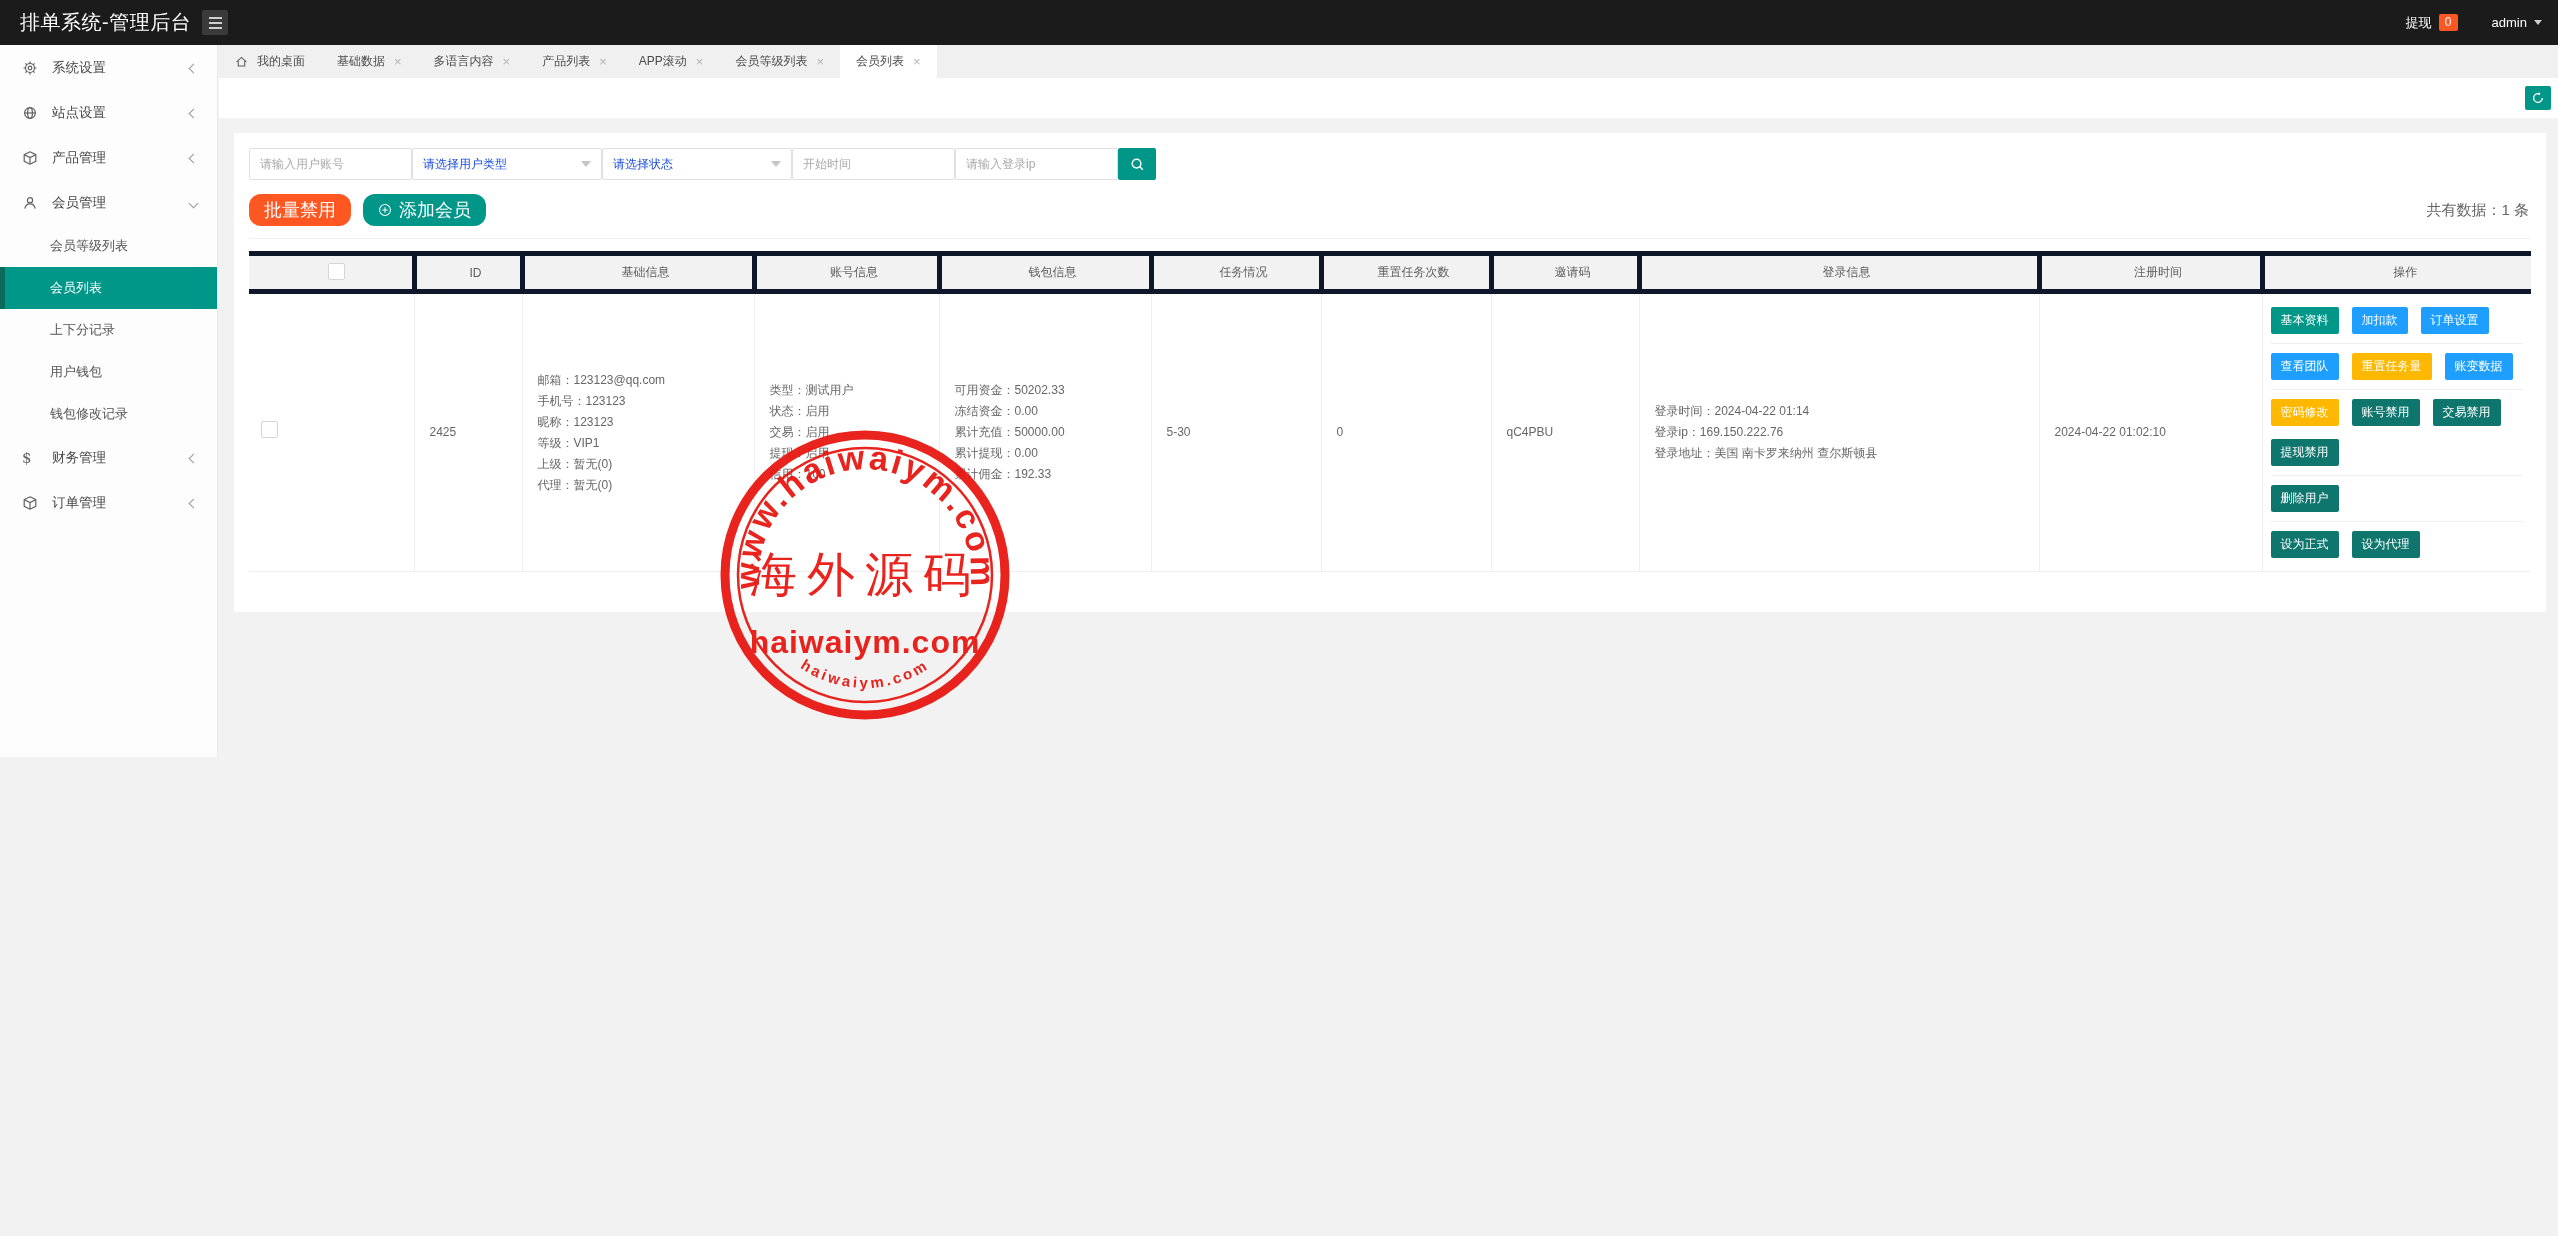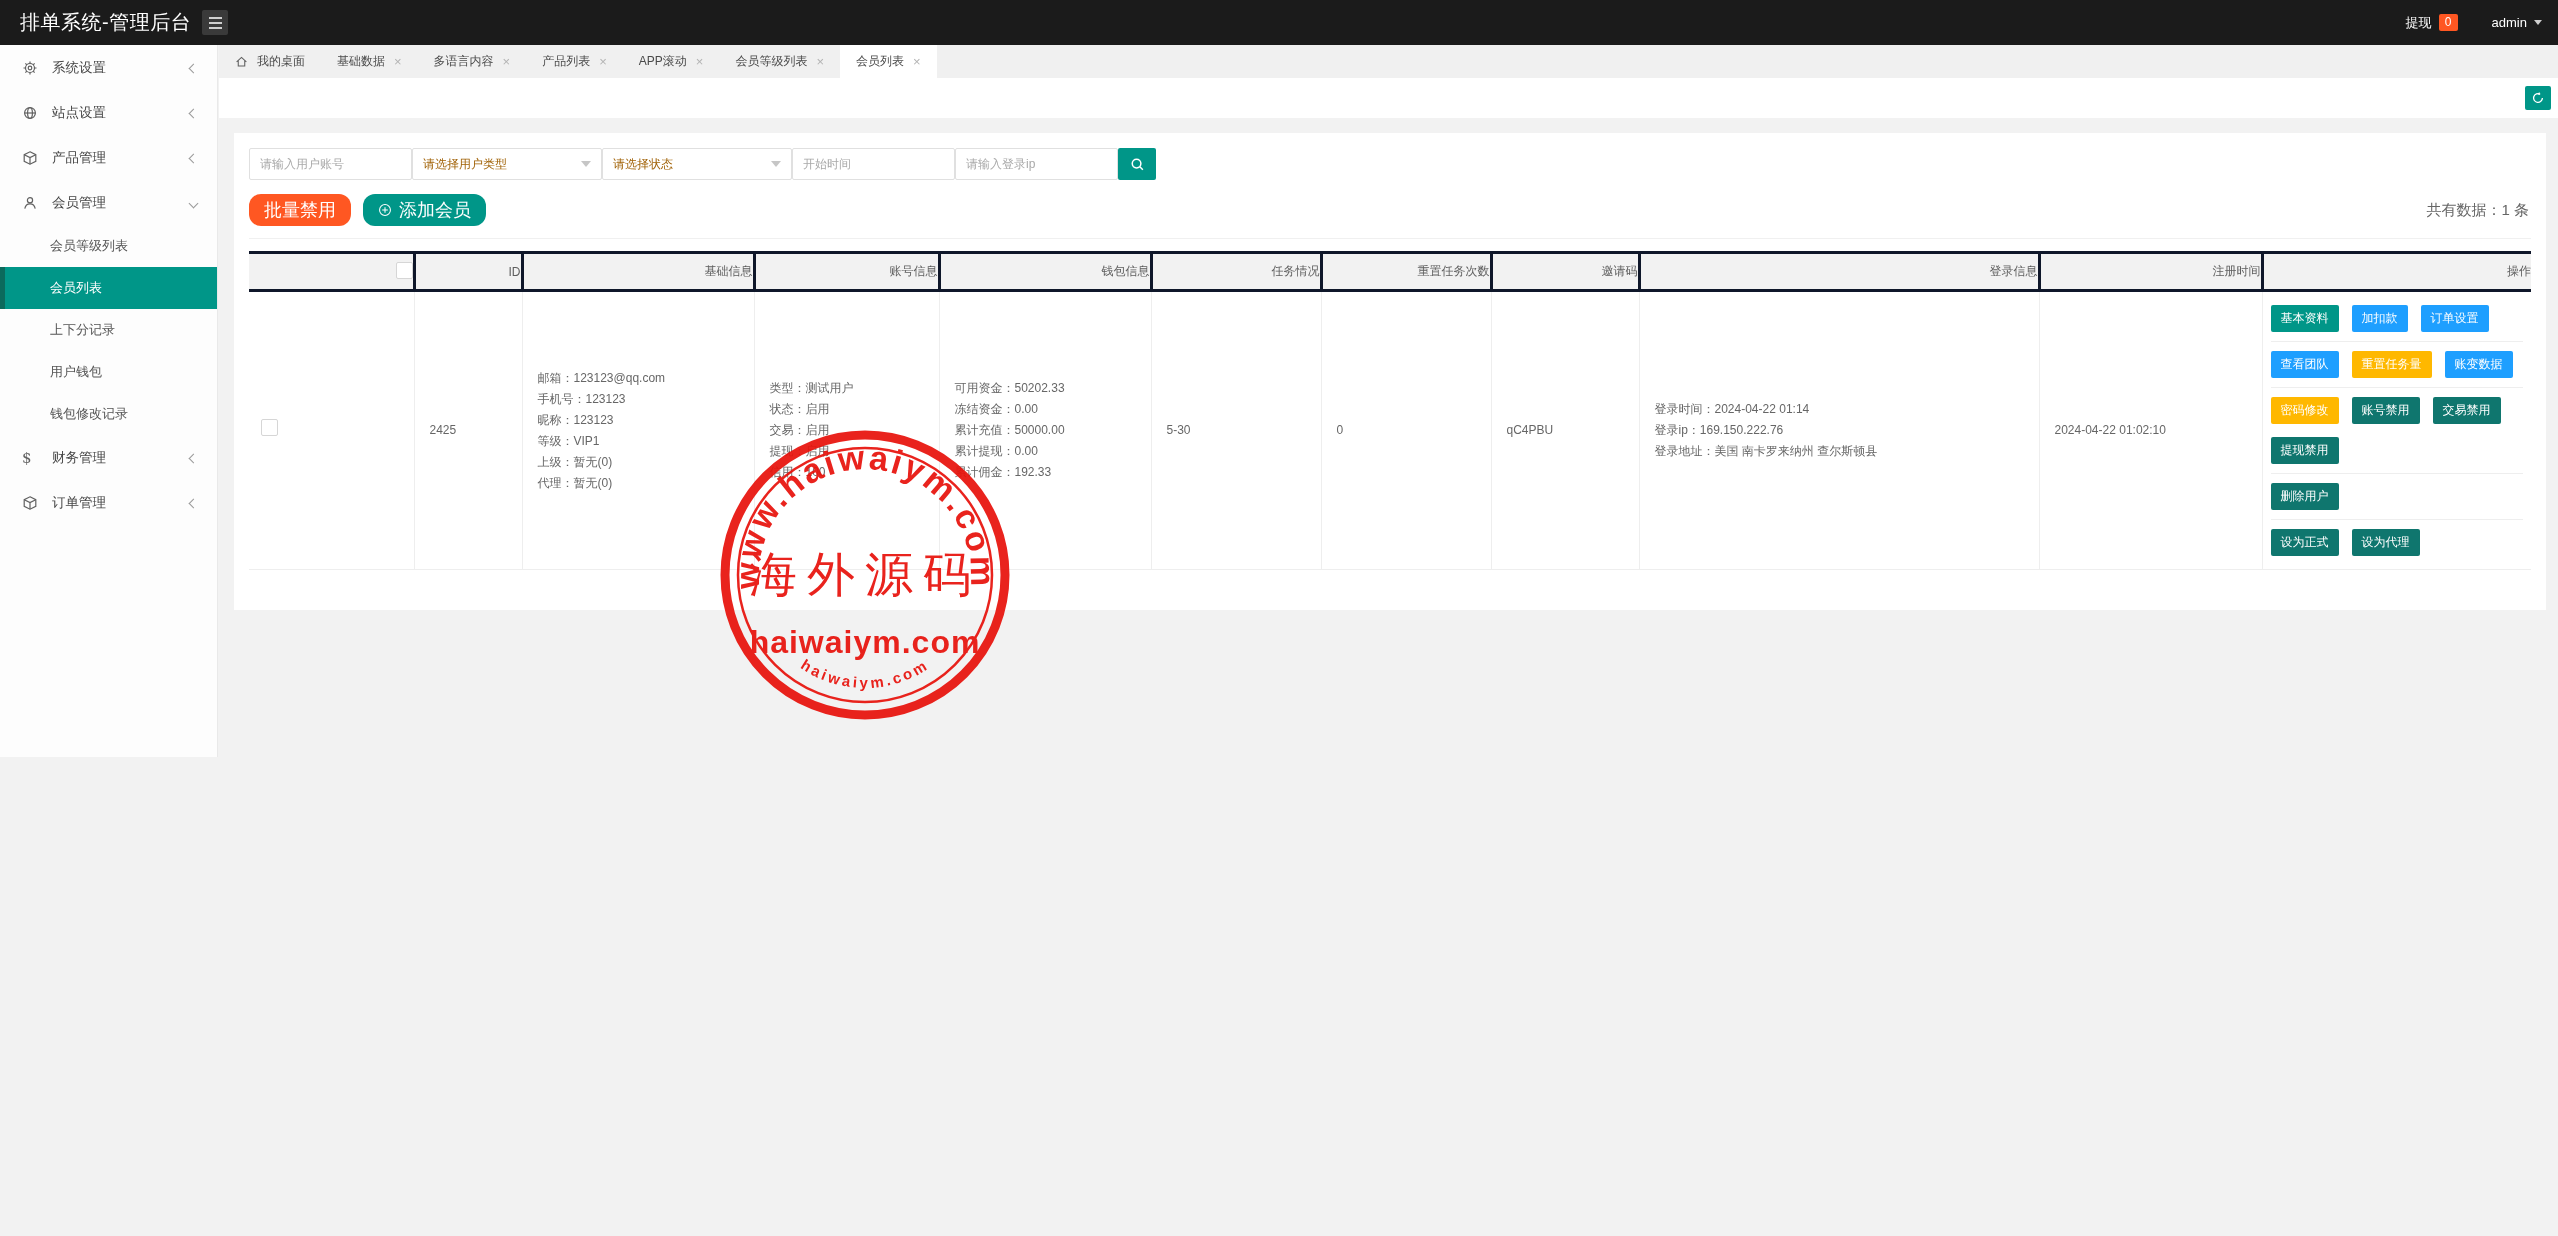--- a/index.html
+++ b/index.html
@@ -41,32 +41,32 @@
 
   .strip { height:40px; background:#fff; position:relative; }
   .refresh-btn { position:absolute; right:7px; top:8px; width:26px; height:24px; background:#009688; border:none; border-radius:2px; display:flex; align-items:center; justify-content:center; cursor:pointer; }
 
   .card { margin:15px 12px 0 15px; background:#fff; min-height:467px; padding:15px 15px 40px 15px; }
 
   .filters { display:flex; margin-bottom:14px; }
   .f-input { height:32px; border:1px solid #e0e0e0; border-radius:2px; padding:0 10px; font-size:12px; color:#666; background:#fff; outline:none; }
   .f-input::placeholder { color:#a9a9a9; }
   .w-account { width:163px; } .w-date { width:163px; } .w-ip { width:163px; }
-  .f-select { width:190px; height:32px; border:1px solid #e0e0e0; border-radius:2px; display:flex; align-items:center; padding:0 24px 0 10px; font-size:12px; color:#a16207; position:relative; cursor:pointer; background:#fff; }
+  .f-select { width:190px; height:32px; border:1px solid #e0e0e0; border-radius:2px; display:flex; align-items:center; padding:0 24px 0 10px; font-size:12px; color:#1d4ed8; position:relative; cursor:pointer; background:#fff; }
   .sel-caret { position:absolute; right:10px; width:0; height:0; border-left:5px solid transparent; border-right:5px solid transparent; border-top:6px solid #c6c6c6; }
   .search-btn { width:38px; height:32px; background:#009688; border:none; border-radius:2px; display:flex; align-items:center; justify-content:center; cursor:pointer; }
 
   .btn-row { display:flex; align-items:center; padding-bottom:12px; border-bottom:1px solid #f0f0f0; margin-bottom:12px; }
   .btn { height:32px; border:none; border-radius:12px; color:#fff; font-size:18px; padding:0 15px; cursor:pointer; }
   .btn-orange { background:#FF5722; margin-right:12px; }
   .btn-teal { background:#009688; display:flex; align-items:center; gap:7px; }
   .total { margin-left:auto; font-size:15px; color:#666; padding-right:2px; }
 
   table.grid { width:100%; border-collapse:collapse; table-layout:fixed; font-size:12px; color:#666; }
-  .grid th { background:#f2f2f2; height:38px; font-weight:normal; text-align:right; padding-left:15px; color:#5e5e5e; border:3px solid #0f172a; }
+  .grid th { background:#f2f2f2; height:38px; font-weight:normal; text-align:center; padding-left:15px; color:#5e5e5e; border:5px solid #0f172a; }
   .grid td { border:1px solid #eee; padding:14px 8px 14px 15px; vertical-align:middle; line-height:21px; }
   .grid th:first-child, .grid td:first-child { border-left:none; }
   .grid th:last-child, .grid td:last-child { border-right:none; }
   .cb { width:17px; height:17px; border:1px solid #d6d6d6; border-radius:2px; background:#fff; display:inline-block; cursor:pointer; }
   .cb-cell { padding-left:12px !important; }
 
   .ops-cell { padding:4px 8px 4px 8px !important; }
   .agroup { display:flex; flex-wrap:wrap; gap:13px; padding:9px 0; border-bottom:1px solid #eee; }
   .agroup:last-child { border-bottom:none; }
   .abtn { height:27px; line-height:27px; padding:0 10px; border-radius:2px; color:#fff; font-size:12px; border:none; cursor:pointer; white-space:nowrap; }

